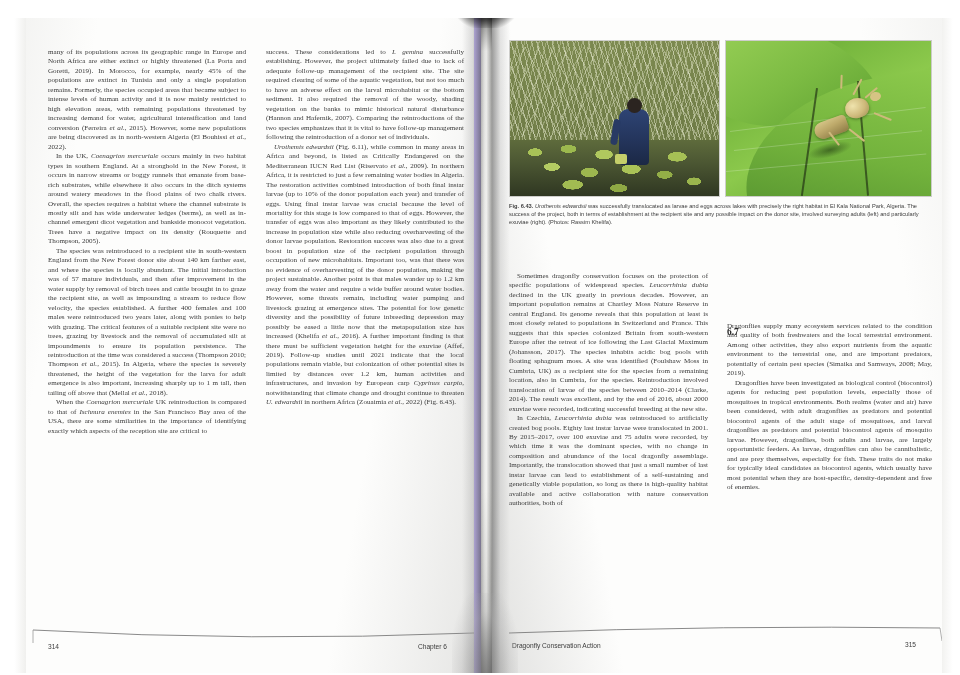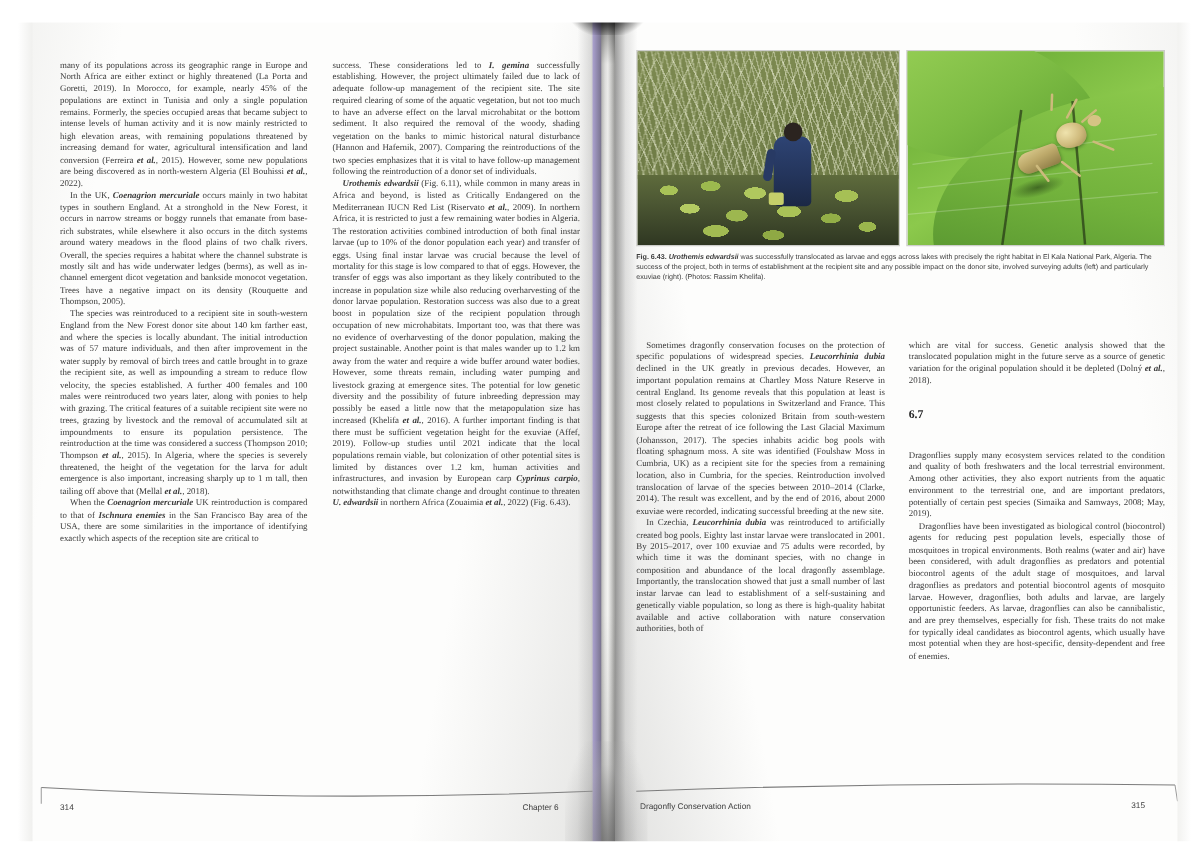--- a/index.html
+++ b/index.html
@@ -141,21 +141,21 @@
   .col p.noindent { text-indent: 0; }
   .col p + p { margin-top: 0; }
 
   
   #lp-col1 { left: 48px;  top: 44px; width: 198px; }
   #lp-col2 { left: 266px; top: 44px; width: 198px; }
   
   #rp-col1 { left: 509px; top: 268px; width: 199px; }
   #rp-col2 { left: 727px; top: 268px; width: 205px; }
 
-  .it { font-style: italic; font-weight: bold; }
+  .it { font-style: italic; }
 
   
   #figure-block {
     position: absolute;
     left: 509px; top: 36px;
     width: 424px;
     z-index: 3;
   }
   .photo-row { display: flex; gap: 5px; }
   .photo {
@@ -424,21 +424,20 @@
       <span><span class="it">Urothemis edwardsii</span> was successfully translocated as larvae and eggs across lakes with precisely the right habitat in El Kala National Park, Algeria. The success of the project, both in terms of establishment at the recipient site and any possible impact on the donor site, involved surveying adults (left) and particularly exuviae (right). (Photos: Rassim Khelifa).</span>
     </div>
   </div>
 
   <div class="col" id="rp-col1">
     <p>Sometimes dragonfly conservation focuses on the protection of specific populations of widespread species. <span class="it">Leucorrhinia dubia</span> declined in the UK greatly in previous decades. However, an important population remains at Chartley Moss Nature Reserve in central England. Its genome reveals that this population at least is most closely related to populations in Switzerland and France. This suggests that this species colonized Britain from south-western Europe after the retreat of ice following the Last Glacial Maximum (Johansson, 2017). The species inhabits acidic bog pools with floating sphagnum moss. A site was identified (Foulshaw Moss in Cumbria, UK) as a recipient site for the species from a remaining location, also in Cumbria, for the species. Reintroduction involved translocation of larvae of the species between 2010–2014 (Clarke, 2014). The result was excellent, and by the end of 2016, about 2000 exuviae were recorded, indicating successful breeding at the new site.</p>
     <p>In Czechia, <span class="it">Leucorrhinia dubia</span> was reintroduced to artificially created bog pools. Eighty last instar larvae were translocated in 2001. By 2015–2017, over 100 exuviae and 75 adults were recorded, by which time it was the dominant species, with no change in composition and abundance of the local dragonfly assemblage. Importantly, the translocation showed that just a small number of last instar larvae can lead to establishment of a self-sustaining and genetically viable population, so long as there is high-quality habitat available and active collaboration with nature conservation authorities, both of</p>
   </div>
 
   <div class="col" id="rp-col2">
-    <p class="noindent">which are vital for success. Genetic analysis showed that the translocated population might in the future serve as a source of genetic variation for the original population should it be depleted (Dolný <span class="it">et al.</span>, 2018).</p>
     <div style="height:50px"></div>
     <p class="noindent">Dragonflies supply many ecosystem services related to the condition and quality of both freshwaters and the local terrestrial environment. Among other activities, they also export nutrients from the aquatic environment to the terrestrial one, and are important predators, potentially of certain pest species (Simaika and Samways, 2008; May, 2019).</p>
     <p>Dragonflies have been investigated as biological control (biocontrol) agents for reducing pest population levels, especially those of mosquitoes in tropical environments. Both realms (water and air) have been considered, with adult dragonflies as predators and potential biocontrol agents of the adult stage of mosquitoes, and larval dragonflies as predators and potential biocontrol agents of mosquito larvae. However, dragonflies, both adults and larvae, are largely opportunistic feeders. As larvae, dragonflies can also be cannibalistic, and are prey themselves, especially for fish. These traits do not make for typically ideal candidates as biocontrol agents, which usually have most potential when they are host-specific, density-dependent and free of enemies.</p>
   </div>
 
   <div id="section-heading">
     <span class="num">6.7</span>
   </div>
 
   <div class="footer-rule" style="left:508px; top:620px; width:440px;">

